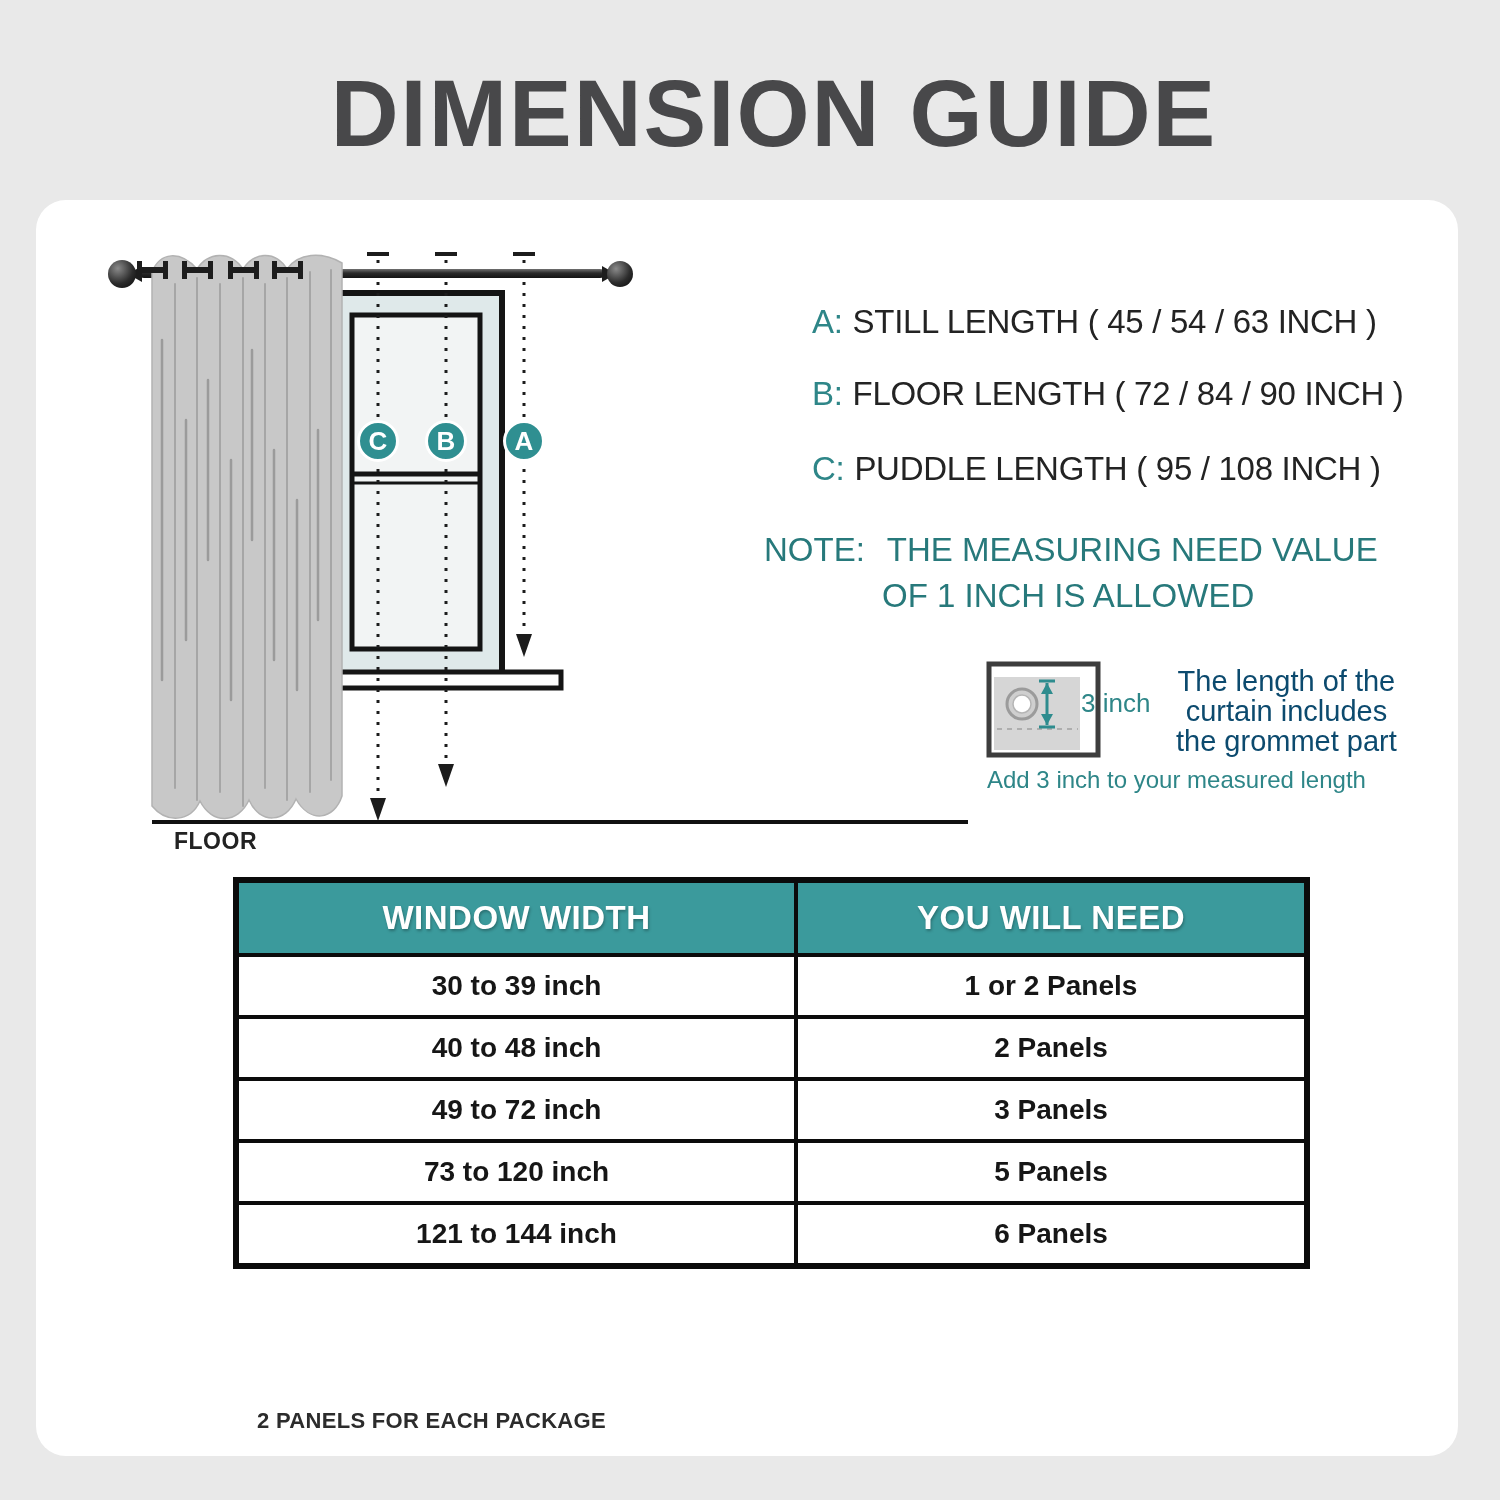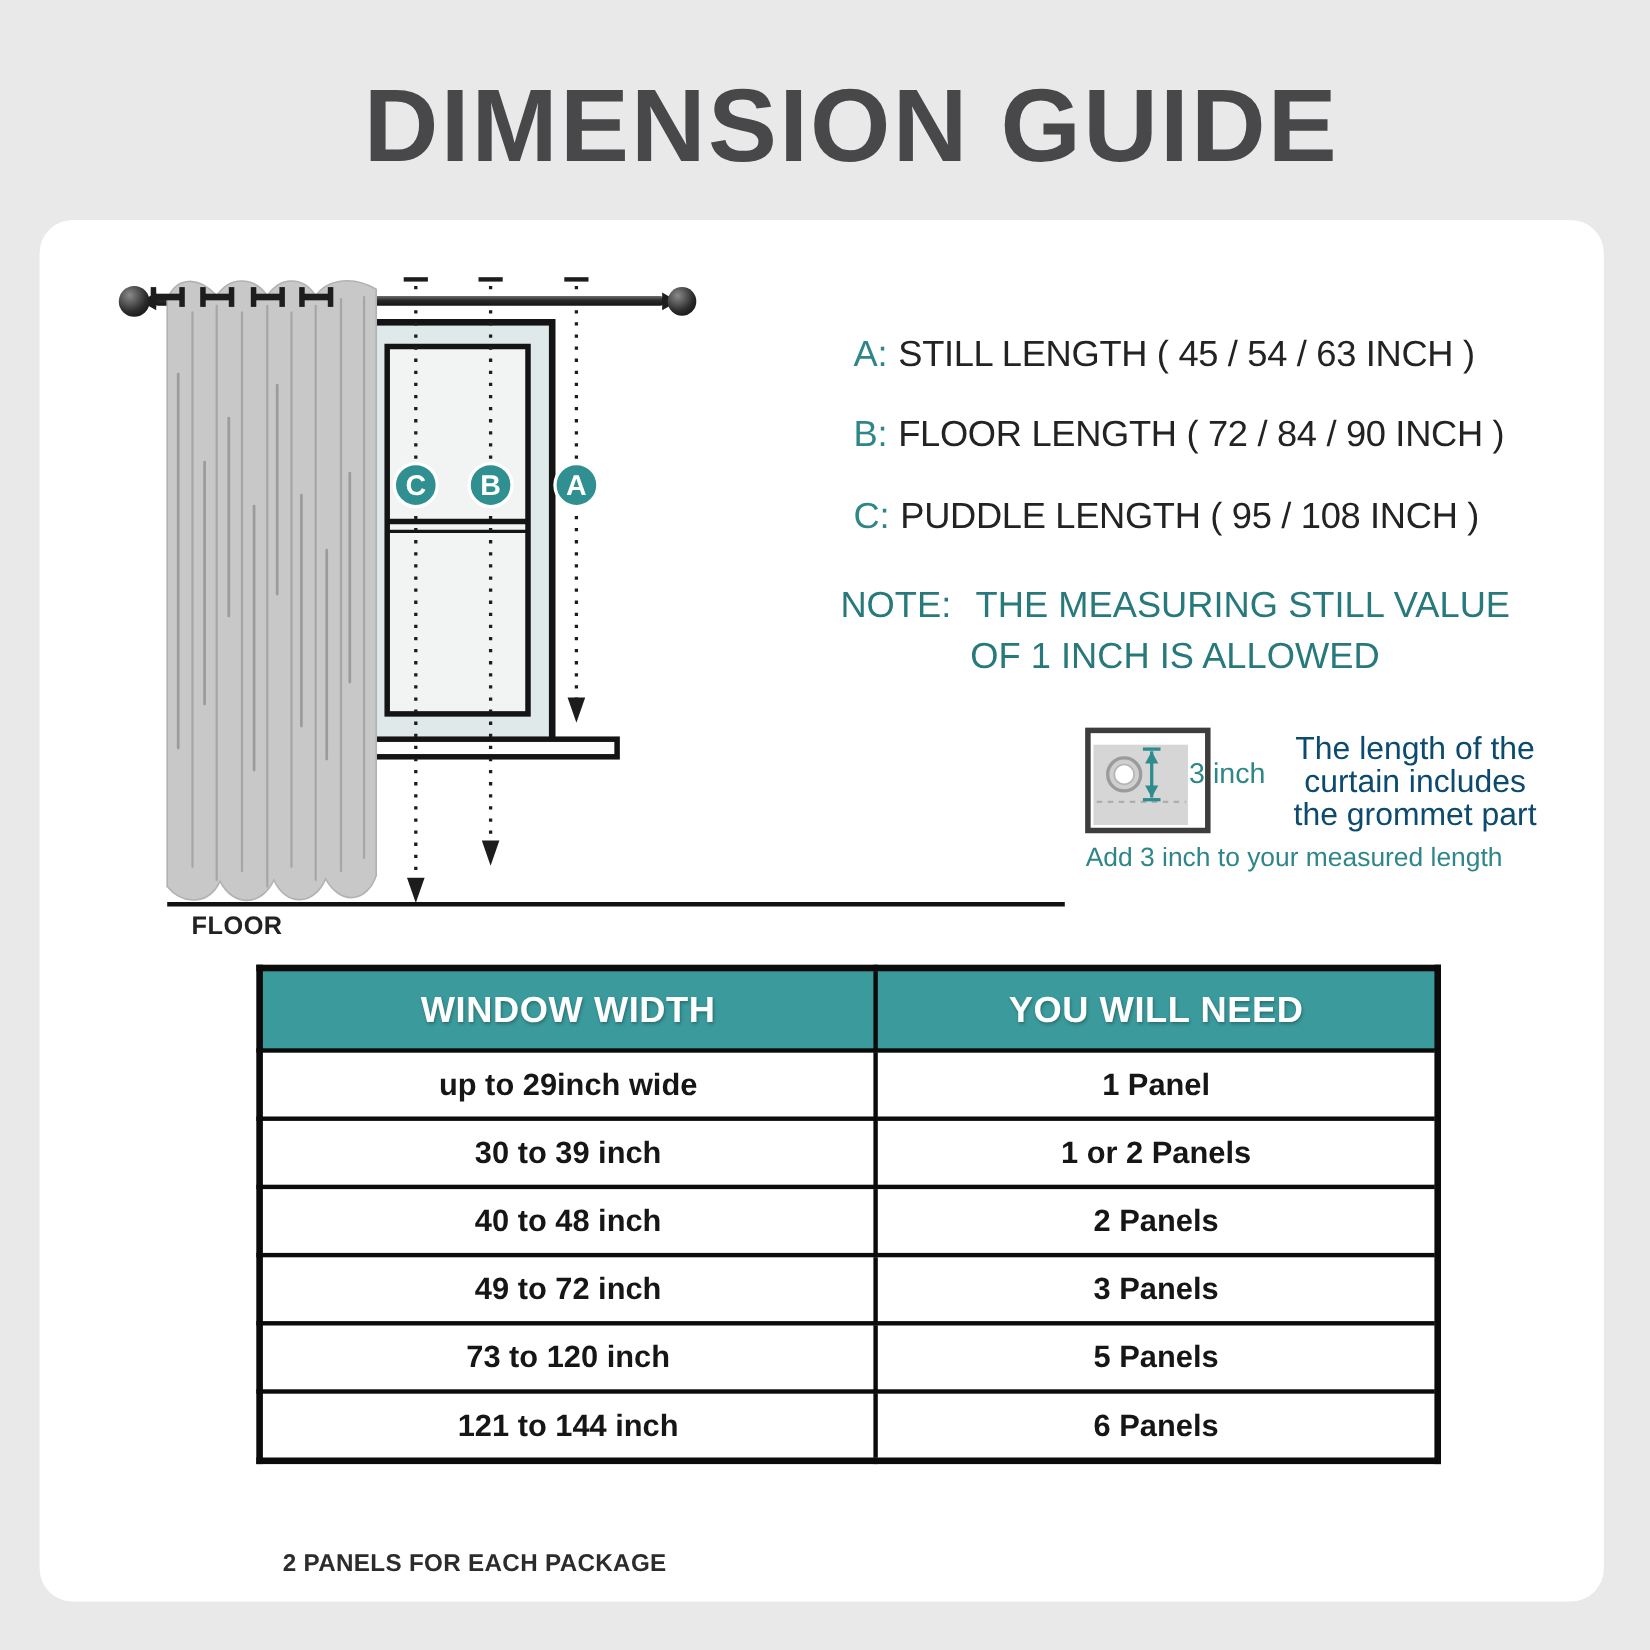--- a/index.html
+++ b/index.html
@@ -13,21 +13,21 @@
     position:absolute;left:36px;top:200px;width:1422px;height:1256px;
     background:#ffffff;border-radius:30px;z-index:0;
   }
   .illu{position:absolute;left:0;top:0;z-index:1;}
   .txt{position:absolute;z-index:2;white-space:nowrap;padding-left:24px;}
 
   .title{
     left:0;top:60px;width:1500px;text-align:center;
     font-size:94px;font-weight:700;letter-spacing:2px;color:#48484a;
   }
-  .legend-row{left:752px;font-size:33px;letter-spacing:-0.3px;color:#232323;font-weight:500;}
+  .legend-row{left:788px;font-size:33px;letter-spacing:-0.3px;color:#232323;font-weight:500;}
   .legend-key{color:#2e8688;margin-right:10px;}
   .note-row1{left:740px;top:531px;font-size:33px;color:#27797b;font-weight:500;}
   .note-gap{display:inline-block;width:22px;}
   .note-row2{left:858px;top:577px;font-size:33px;color:#27797b;font-weight:500;}
 
   .floor-label{left:150px;top:828px;font-size:23px;font-weight:700;color:#222;letter-spacing:0.5px;}
 
   .badge{
     position:absolute;z-index:2;width:42px;height:42px;border-radius:50%;
     background:#2f8f91;border:3px solid #ffffff;box-sizing:border-box;
@@ -174,21 +174,21 @@
   <span class="legend-key">A:</span><span>STILL LENGTH ( 45 / 54 / 63 INCH )</span>
 </div>
 <div class="txt legend-row" style="top:375px">
   <span class="legend-key">B:</span><span>FLOOR LENGTH ( 72 / 84 / 90 INCH )</span>
 </div>
 <div class="txt legend-row" style="top:450px">
   <span class="legend-key">C:</span><span>PUDDLE LENGTH ( 95 / 108 INCH )</span>
 </div>
 
 <div class="txt note-row1">
-  <span>NOTE:</span><span class="note-gap"></span><span>THE MEASURING STILL VALUE</span>
+  <span>NOTE:</span><span class="note-gap"></span><span>THE MEASURING NEED VALUE</span>
 </div>
 <div class="txt note-row2">OF 1 INCH IS ALLOWED</div>
 
 <div class="badge" style="left:357px;top:420px">C</div>
 <div class="badge" style="left:425px;top:420px">B</div>
 <div class="badge" style="left:503px;top:420px">A</div>
 
 <div class="txt floor-label">FLOOR</div>
 
 <div class="txt measure-label">3 inch</div>
@@ -203,24 +203,20 @@
   <colgroup>
       <col class="col1">
       <col>
     </colgroup>
   <tbody>
       <tr>
     <th>WINDOW WIDTH</th>
     <th>YOU WILL NEED</th>
   </tr>
   <tr>
-    <td>up to 29inch wide</td>
-    <td>1 Panel</td>
-  </tr>
-  <tr>
     <td>30 to 39 inch</td>
     <td>1 or 2 Panels</td>
   </tr>
   <tr>
     <td>40 to 48 inch</td>
     <td>2 Panels</td>
   </tr>
   <tr>
     <td>49 to 72 inch</td>
     <td>3 Panels</td>

